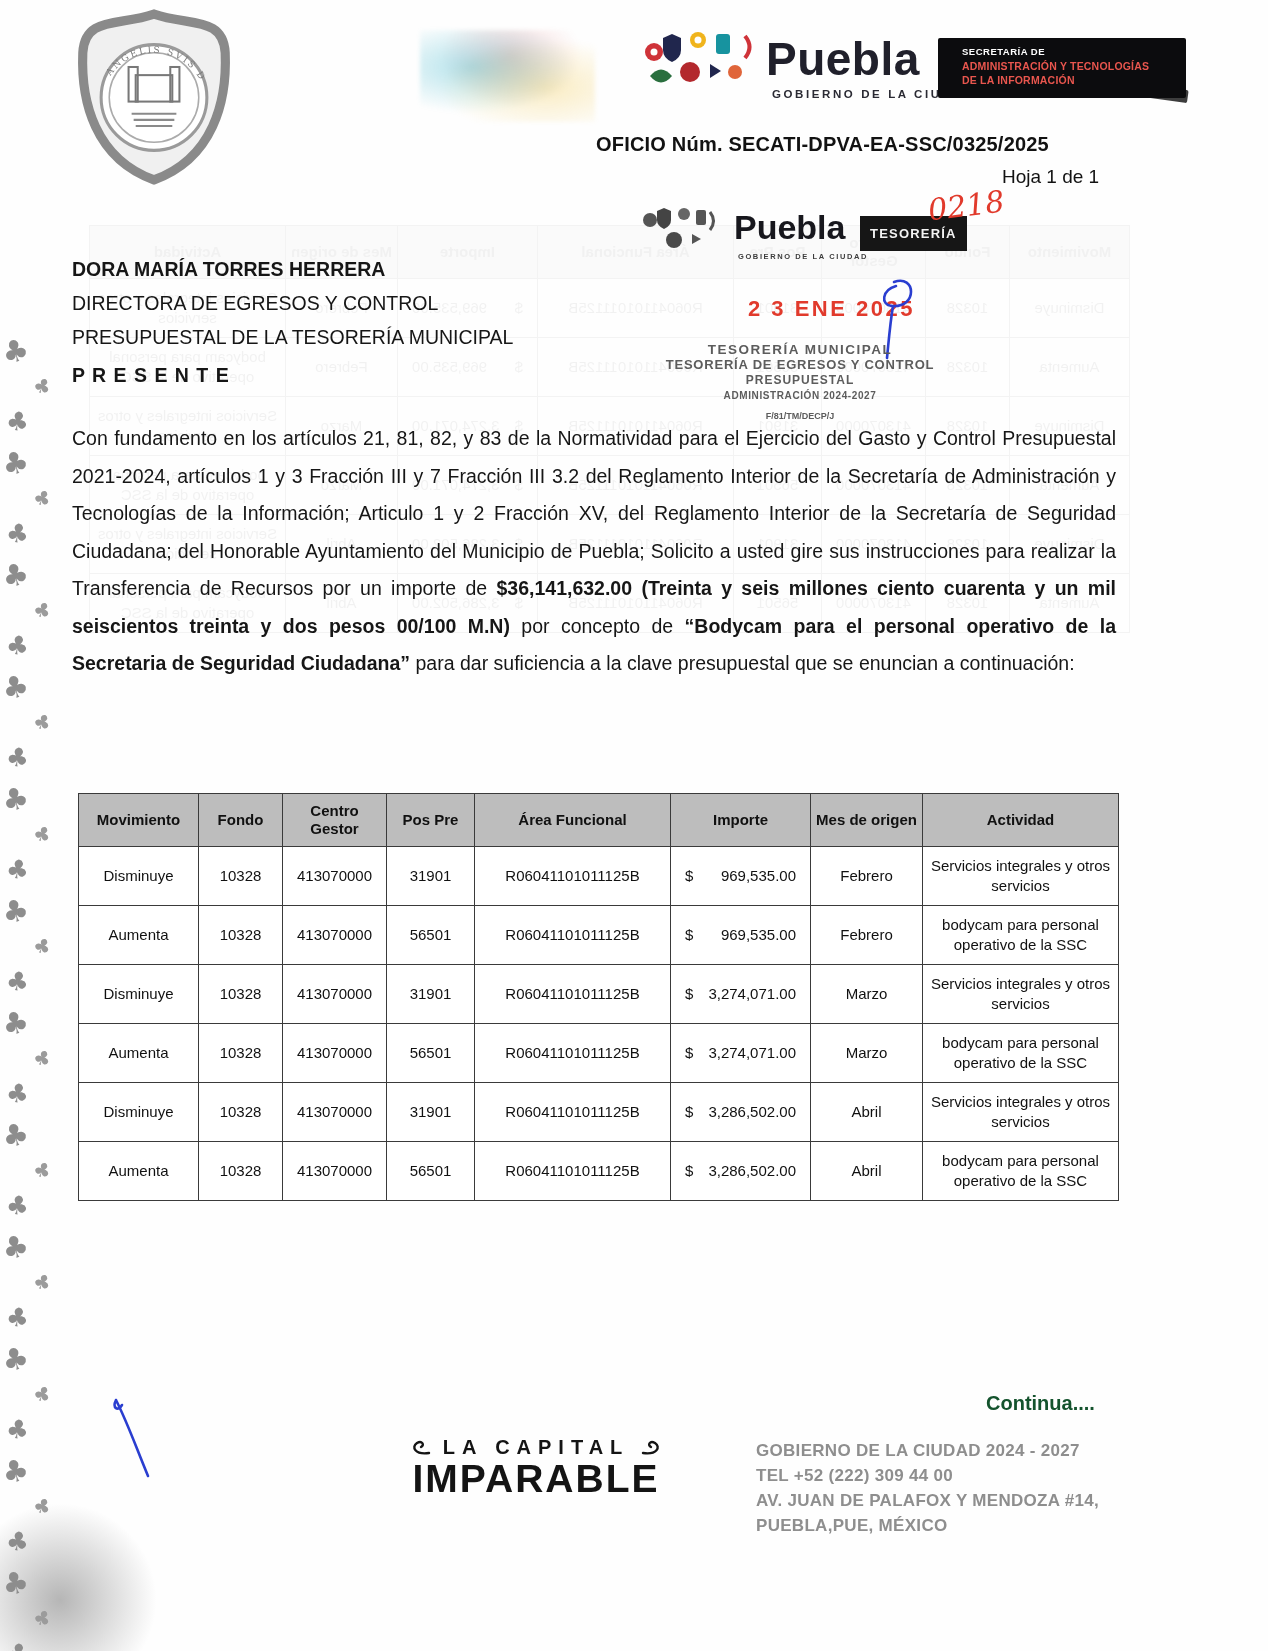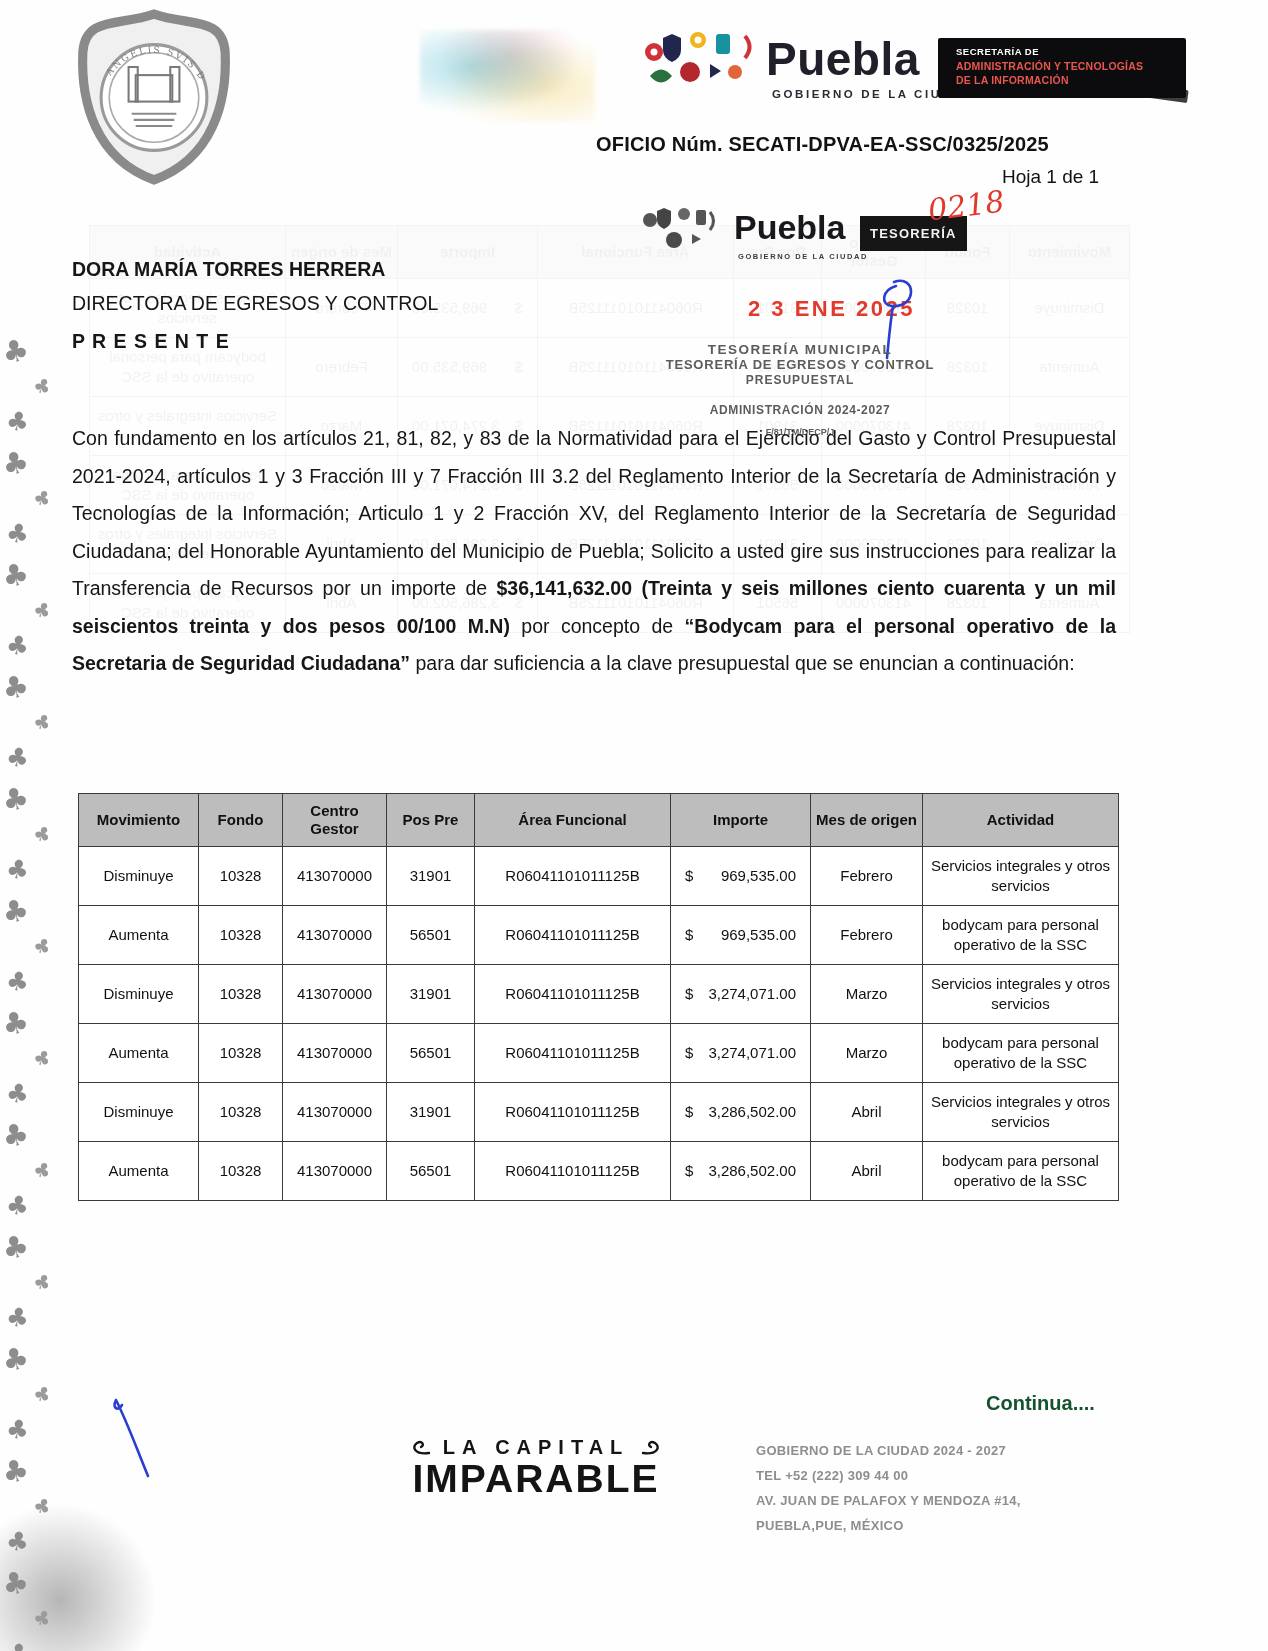--- a/index.html
+++ b/index.html
@@ -20,21 +20,21 @@
       background:radial-gradient(circle, rgba(110,110,110,.5), transparent 65%)}
   #artifact-tr{left:1142px;top:87px;width:46px;height:13px;background:#1b1b1b;
       transform:rotate(8deg);opacity:.85;border-radius:2px}
 
   
   #seal{left:72px;top:8px}
   #logo-icons{left:632px;top:26px}
   #wordmark{left:766px;top:32px;font-size:46px;font-weight:bold;color:#20202b;letter-spacing:.5px}
   #logo-tagline{left:772px;top:88px;font-size:11.5px;font-weight:bold;letter-spacing:2.6px;color:#2a2a33}
   #secretaria-box{left:938px;top:38px;width:248px;min-height:60px;background:#0c0c0e;
-      padding:8px 18px;border-radius:2px;line-height:1.35}
+      padding:8px 24px;border-radius:2px;line-height:1.35}
   .sec-line-0{color:#ffffff;font-size:9.5px;font-weight:bold;letter-spacing:.5px}
   .sec-line-1,.sec-line-2{color:#e9564e;font-size:10.5px;font-weight:bold;letter-spacing:.2px}
   #oficio{left:596px;top:133px;font-size:20px;font-weight:bold;letter-spacing:.2px;color:#121212}
   #hoja{left:1002px;top:166px;font-size:19px;font-weight:normal;color:#121212}
 
   
   #stamp{left:630px;top:196px;width:390px;height:225px}
   #stamp-icons{position:absolute;left:4px;top:6px}
   #stamp-wordmark{position:absolute;left:104px;top:12px;font-size:34px;font-weight:bold;color:#17171d}
   #stamp-office{position:absolute;left:230px;top:20px;background:#161616;color:#f3f3f3;
@@ -44,21 +44,21 @@
   #stamp-folio{position:absolute;left:298px;top:-8px;color:#e13a2c;font-size:30px;font-style:italic;
       transform:rotate(-7deg);font-family:"DejaVu Serif",serif}
   #stamp-date{position:absolute;left:118px;top:100px;color:#e13a2c;font-size:22px;font-weight:bold;
       letter-spacing:2.5px}
   #stamp-pen{position:absolute;left:236px;top:78px}
   #stamp-lines{position:absolute;left:0;top:146px;width:340px;text-align:center;
       color:#5c5c5c;font-weight:bold}
   .sl0{font-size:13.5px;letter-spacing:1.5px}
   .sl1{font-size:13px;letter-spacing:.8px}
   .sl2{font-size:12px;letter-spacing:1px;margin-top:1px}
-  .sl3{font-size:12px;letter-spacing:.6px;margin-top:16px}
+  .sl3{font-size:10px;letter-spacing:.6px;margin-top:3px}
   .sl4{font-size:9px;margin-top:10px}
 
   
   #recipient{left:72px;top:252px;font-size:19.5px;line-height:34px;color:#161616}
   #recipient .name{font-weight:bold}
   #salutation{font-weight:bold;letter-spacing:1px;margin-top:4px}
 
   
   #body-par{left:72px;top:420px;width:1044px;font-size:19.5px;line-height:37.5px;
       text-align:justify;color:#161616}
@@ -73,21 +73,21 @@
   .doc-table th{background:#bdbdbd;font-weight:bold;padding:8px 4px;line-height:18px}
   .doc-table td{padding:9px 6px;line-height:20px}
   .imp-wrap{display:flex;justify-content:space-between;align-items:center;padding:0 8px}
 
   
   #continua{left:986px;top:1392px;font-size:20px;font-weight:bold;color:#14532d}
   #slogan{left:384px;top:1436px;width:304px;text-align:center;color:#141414}
   #slogan .top{font-size:20px;font-weight:bold;letter-spacing:7px;display:flex;align-items:center;
       justify-content:center;gap:12px}
   #slogan .bottom{font-size:39px;font-weight:bold;letter-spacing:2px;margin-top:-2px}
-  #footer-address{left:756px;top:1438px;font-size:13px;font-weight:bold;color:#8e8e8e;
+  #footer-address{left:756px;top:1438px;font-size:17px;font-weight:bold;color:#8e8e8e;
       line-height:25px;letter-spacing:.3px}
 
   #ornament{left:0;top:332px}
   #pen-bottom{left:102px;top:1396px}
 </style>
 </head>
 <body>
 
 <div id="page">
 
@@ -289,20 +289,21 @@
           <div class="stamp-line sl1">TESORERÍA DE EGRESOS Y CONTROL</div>
           <div class="stamp-line sl2">PRESUPUESTAL</div>
           <div class="stamp-line sl3">ADMINISTRACIÓN 2024-2027</div>
           <div class="stamp-line sl4">F/81/TM/DECP/J</div>
         </div>
     </div>
 
     <div class="abs" id="recipient">
       <div class="name">DORA MARÍA TORRES HERRERA</div>
       <div>DIRECTORA DE EGRESOS Y CONTROL</div>
+      <div>PRESUPUESTAL DE LA TESORERÍA MUNICIPAL</div>
       <div id="salutation">P R E S E N T E</div>
     </div>
 
     <div class="abs" id="body-par"><span>Con fundamento en los artículos 21, 81, 82, y 83 de la Normatividad para el Ejercicio del Gasto y Control Presupuestal 2021-2024, artículos 1 y 3 Fracción III y 7 Fracción III 3.2 del Reglamento Interior de la Secretaría de Administración y Tecnologías de la Información; Articulo 1 y 2 Fracción XV, del Reglamento Interior de la Secretaría de Seguridad Ciudadana; del Honorable Ayuntamiento del Municipio de Puebla; Solicito a usted gire sus instrucciones para realizar la Transferencia de Recursos por un importe de </span><span class="b">$36,141,632.00 (Treinta y seis millones ciento cuarenta y un mil seiscientos treinta y dos pesos 00/100 M.N)</span><span> por concepto de </span><span class="b">“Bodycam para el personal operativo de la Secretaria de Seguridad Ciudadana”</span><span> para dar suficiencia a la clave presupuestal que se enuncian a continuación:</span></div>
 
     <div class="abs" id="table-wrap">
       <table class="doc-table">
         <colgroup>
           <col style="width:120px">
             <col style="width:84px">

